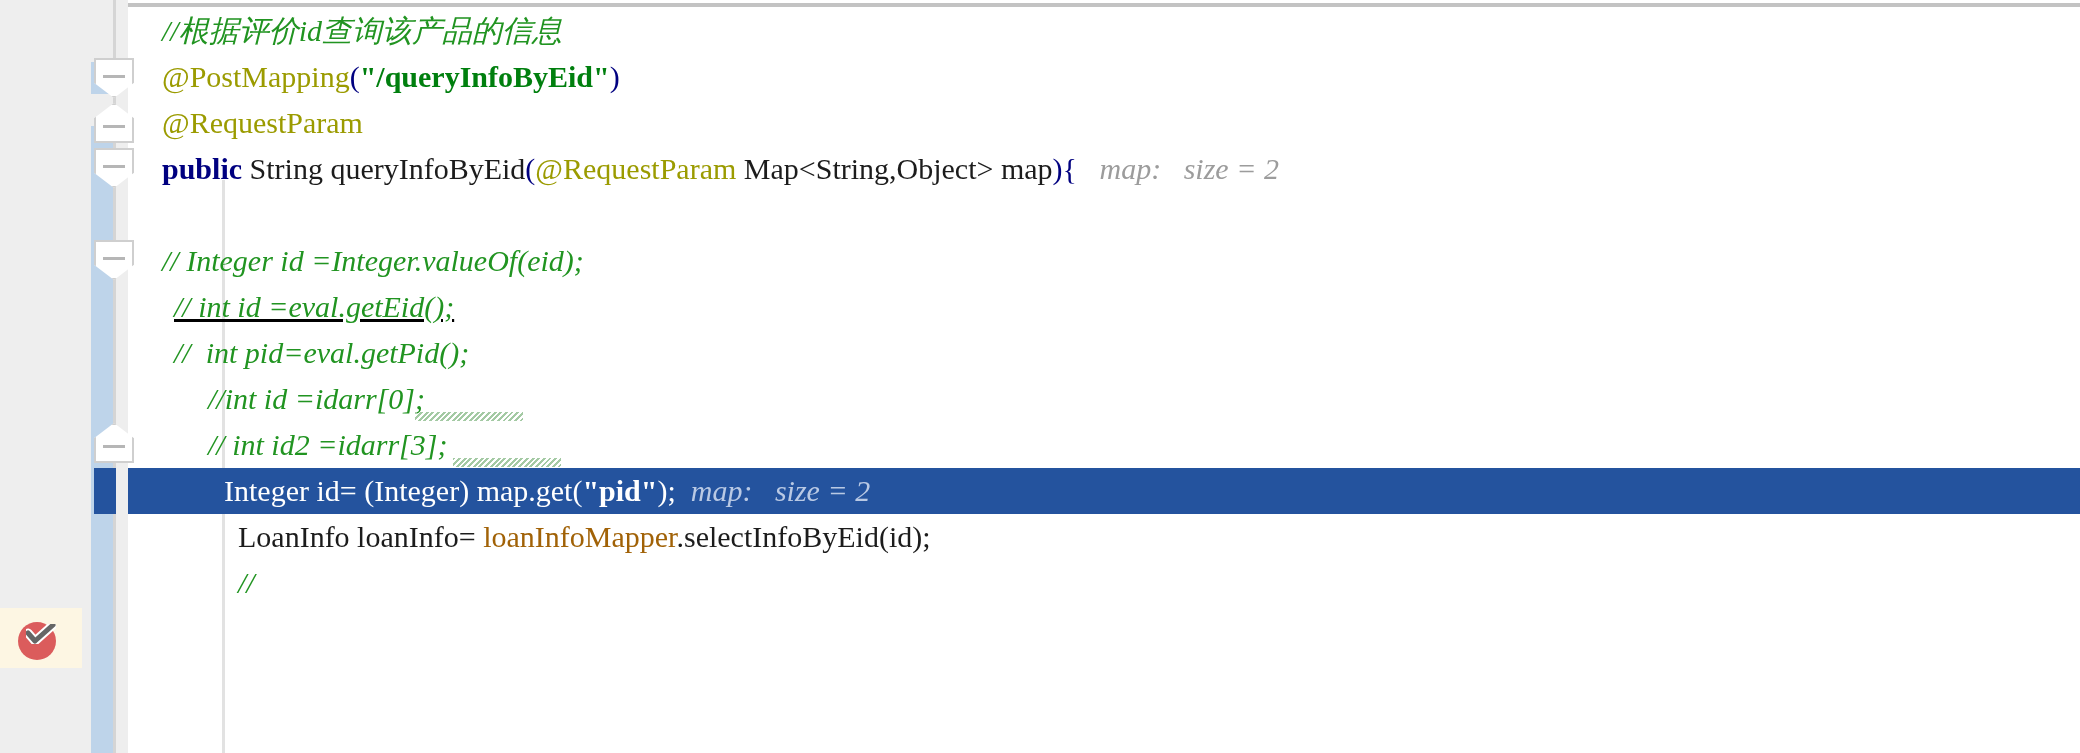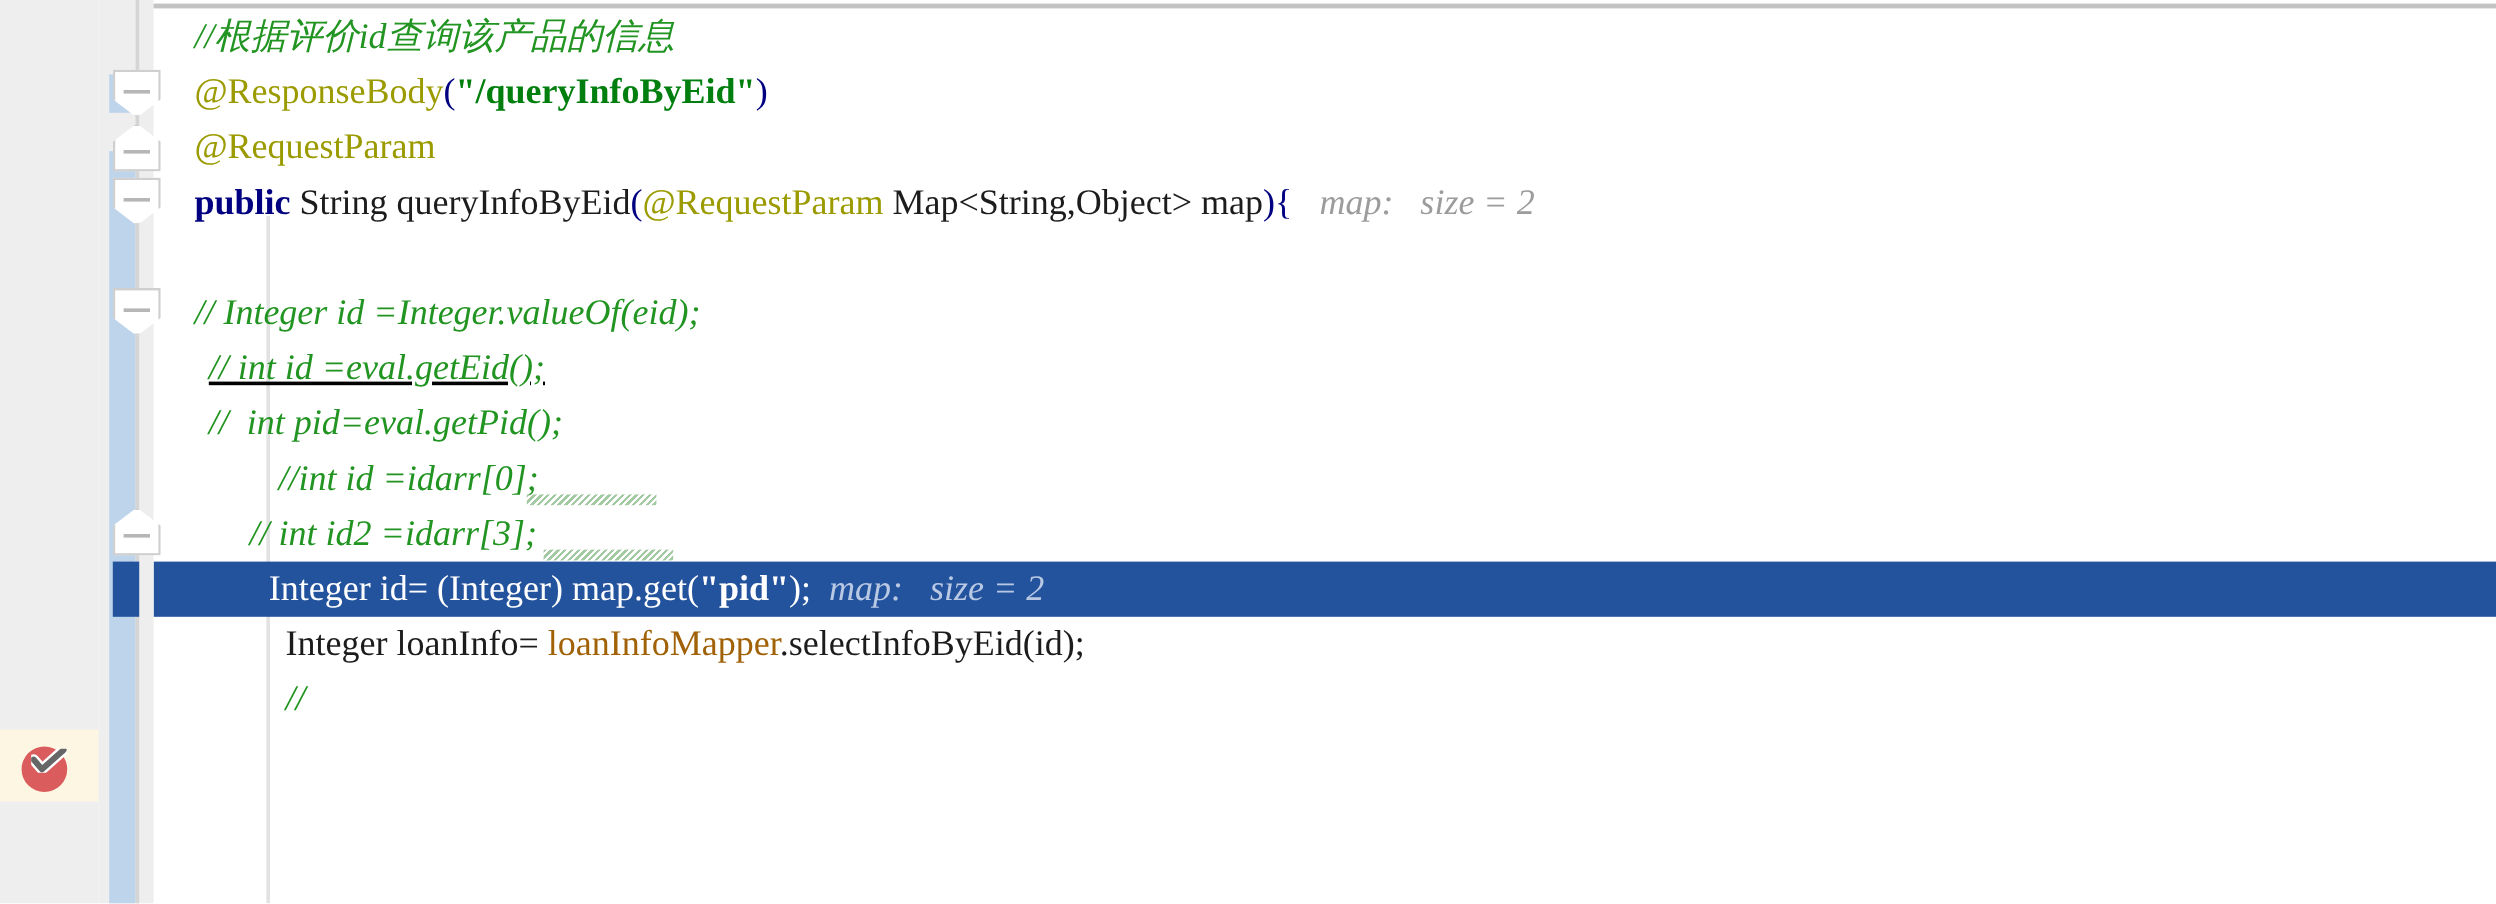--- a/index.html
+++ b/index.html
@@ -226,27 +226,27 @@
 
   <div class="top-rule"></div>
 
   <div class="exec-left-tick" style="left:94px;top:468px;"></div>
 
   <div class="code-area">
     <div class="indent-guide"></div>
     <div class="exec-line" style="top:468px;left:0;width:1952px;"></div>
     <div id="lines">
         <div class="line" style="top: 8px;"><span class="pad" style="width: 34px;"></span><span class="t-comment">//根据评价id查询该产品的信息</span></div>
-        <div class="line" style="top: 54px;"><span class="pad" style="width: 34px;"></span><span class="t-anno">@ResponseBody</span><span class="t-punct">(</span><span class="t-string">"/queryInfoByEid"</span><span class="t-punct">)</span></div>
+        <div class="line" style="top: 54px;"><span class="pad" style="width: 34px;"></span><span class="t-anno">@PostMapping</span><span class="t-punct">(</span><span class="t-string">"/queryInfoByEid"</span><span class="t-punct">)</span></div>
         <div class="line" style="top: 100px;"><span class="pad" style="width: 34px;"></span><span class="t-anno">@RequestParam</span></div>
         <div class="line" style="top: 146px;"><span class="pad" style="width: 34px;"></span><span class="t-keyword">public</span><span class="t-ident"> String queryInfoByEid</span><span class="t-punct">(</span><span class="t-anno">@RequestParam</span><span class="t-ident"> Map&lt;String,Object&gt; map</span><span class="t-punct">)</span><span class="t-punct">{</span><span class="t-hint">   map:   size = 2</span></div>
         <div class="line" style="top: 238px;"><span class="pad" style="width: 34px;"></span><span class="t-comment">// Integer id =Integer.valueOf(eid);</span></div>
         <div class="line" style="top: 284px; text-decoration: underline;"><span class="pad" style="width: 46px;"></span><span class="t-comment">// int id =eval.getEid();</span></div>
         <div class="line" style="top: 330px;"><span class="pad" style="width: 46px;"></span><span class="t-comment">//  int pid=eval.getPid();</span></div>
-        <div class="line" style="top: 376px; margin-left: 24px;"><span class="pad" style="width: 80px;"></span><span class="t-comment">//int id =idarr[0];</span><div class="squiggle" style="left: 287px; width: 108px; top: 36px;"></div></div>
+        <div class="line" style="top: 376px;"><span class="pad" style="width: 80px;"></span><span class="t-comment">//int id =idarr[0];</span><div class="squiggle" style="left: 287px; width: 108px; top: 36px;"></div></div>
         <div class="line" style="top: 422px;"><span class="pad" style="width: 80px;"></span><span class="t-comment">// int id2 =idarr[3];</span><div class="squiggle" style="left: 325px; width: 108px; top: 36px;"></div></div>
         <div class="line" style="top: 468px;"><span class="pad" style="width: 96px;"></span><span class="t-onsel">Integer id= (Integer) map.get</span><span class="t-onsel">(</span><span class="t-str-onsel">"pid"</span><span class="t-onsel">);</span><span class="t-hint-on-sel">  map:   size = 2</span></div>
-        <div class="line" style="top: 514px;"><span class="pad" style="width: 110px;"></span><span class="t-ident">Integer loanInfo= </span><span class="t-field">loanInfoMapper</span><span class="t-ident">.selectInfoByEid(id);</span></div>
+        <div class="line" style="top: 514px;"><span class="pad" style="width: 110px;"></span><span class="t-ident">LoanInfo loanInfo= </span><span class="t-field">loanInfoMapper</span><span class="t-ident">.selectInfoByEid(id);</span></div>
         <div class="line" style="top: 560px;"><span class="pad" style="width: 110px;"></span><span class="t-comment">//</span></div>
       </div>
   </div>
 
 </div>
 
 </body></html>

